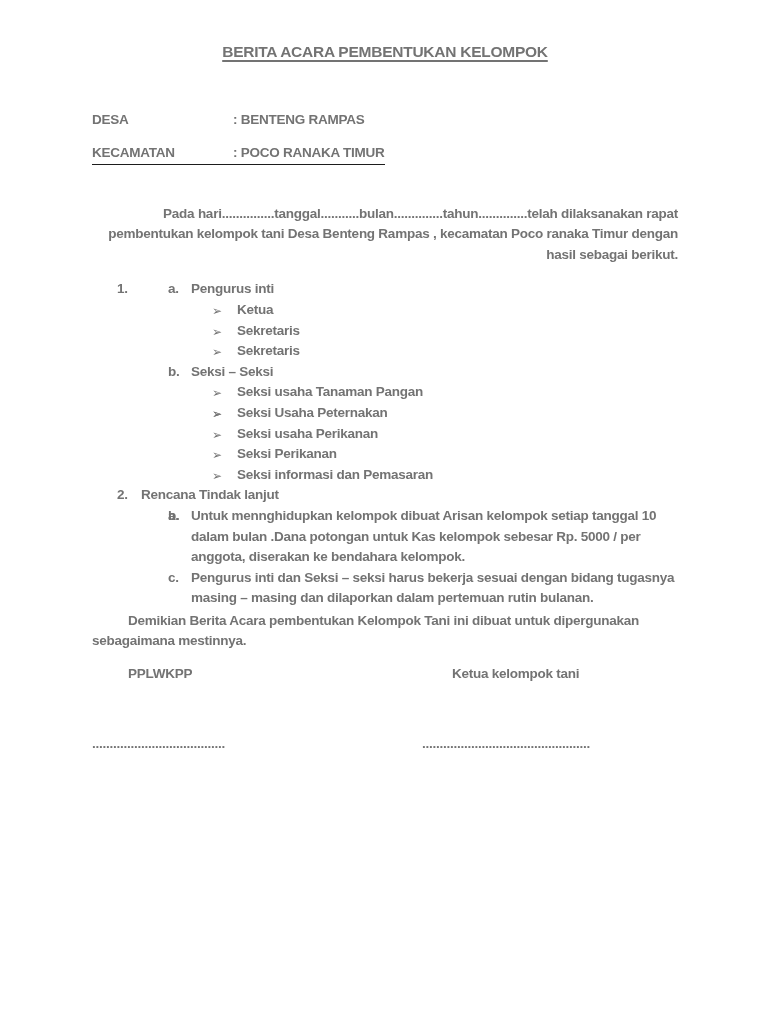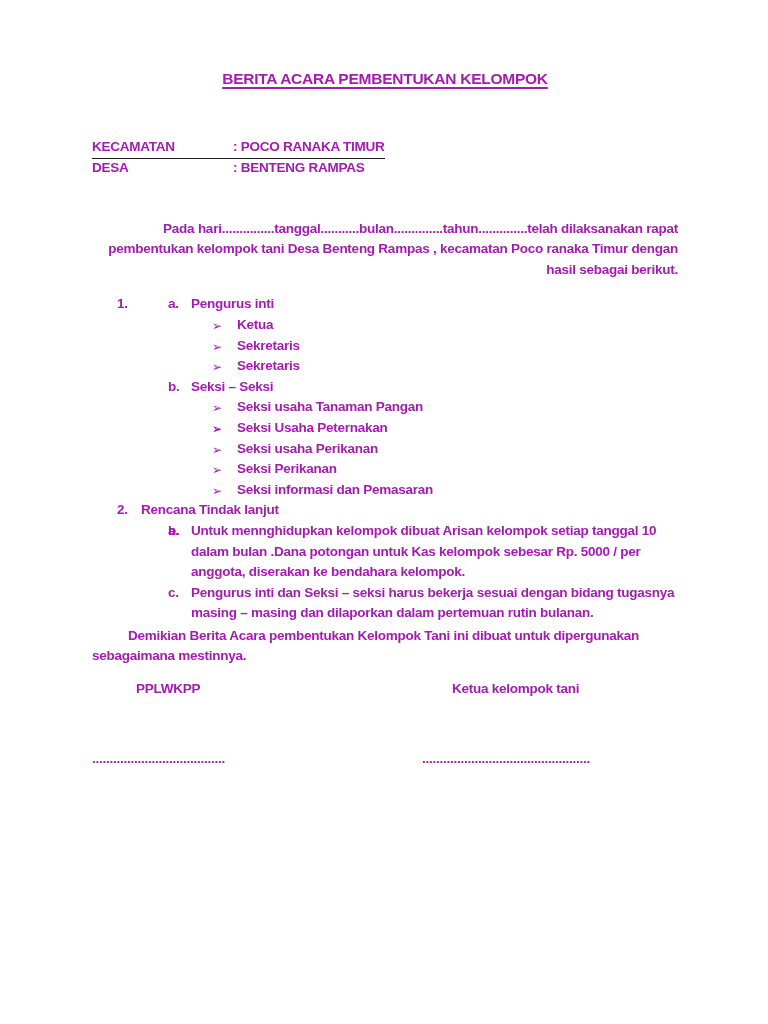--- a/index.html
+++ b/index.html
@@ -2,27 +2,27 @@
 <html><head>
 <meta charset="utf-8">
 <style>
   html, body { margin: 0; padding: 0; background: #ffffff; }
   .page {
     position: relative;
     width: 768px;
     height: 1024px;
     background: #ffffff;
     box-sizing: border-box;
-    padding: 69px 90px 0 92px;
+    padding: 42px 90px 0 92px;
     font-family: "Liberation Sans", sans-serif;
     font-weight: 700;
     font-size: 13.5px;
     line-height: 20.6px;
     letter-spacing: -0.25px;
-    color: #a21caf;
+    color: #737373;
     overflow: hidden;
   }
   .title {
     text-align: center;
     font-size: 15.5px;
     text-decoration: underline;
     text-decoration-thickness: 1.5px;
     text-underline-offset: 3px;
   }
   .fields { margin-top: 47px; }
@@ -38,39 +38,39 @@
   .l2 { position: relative; padding-left: 99px; }
   .l2 > .marker { position: absolute; left: 76px; }
   .l3 { position: relative; padding-left: 145px; }
   .l3 > .bullet {
     position: absolute; left: 120px; top: 1px;
     font-family: "DejaVu Sans", sans-serif;
     font-size: 12px;
   }
   .closing { margin-top: 2px; text-indent: 36px; }
   .sig-row { position: relative; height: 21px; margin-top: 12px; }
-  .sig-left { position: absolute; left: 36px; margin-left: 8px; }
+  .sig-left { position: absolute; left: 36px; }
   .sig-right { position: absolute; left: 360px; }
   .dots-row { position: relative; height: 21px; margin-top: 49px; }
   .dots-left { position: absolute; left: 0; }
   .dots-right { position: absolute; left: 330px; }
 </style>
 </head>
 <body>
 
 <div class="page">
 
   <div class="title">BERITA ACARA PEMBENTUKAN KELOMPOK</div>
 
   <div class="fields">
+    <div class="field-row">
+      <span class="field-inner"><span class="field-label">DESA</span><span>: BENTENG RAMPAS</span></span>
+    </div>
     <div class="field-row kec">
       <span class="field-inner underlined"><span class="field-label">KECAMATAN</span><span>: POCO RANAKA TIMUR</span></span>
-    </div>
-    <div class="field-row">
-      <span class="field-inner"><span class="field-label">DESA</span><span>: BENTENG RAMPAS</span></span>
     </div>
   </div>
 
   <div class="intro">Pada hari...............tanggal...........bulan..............tahun..............telah dilaksanakan rapat pembentukan kelompok tani Desa Benteng Rampas , kecamatan Poco ranaka Timur dengan hasil sebagai berikut.</div>
 
   <div class="list">
 
     <div class="l1">
       <span class="marker">1.</span>
     </div>

